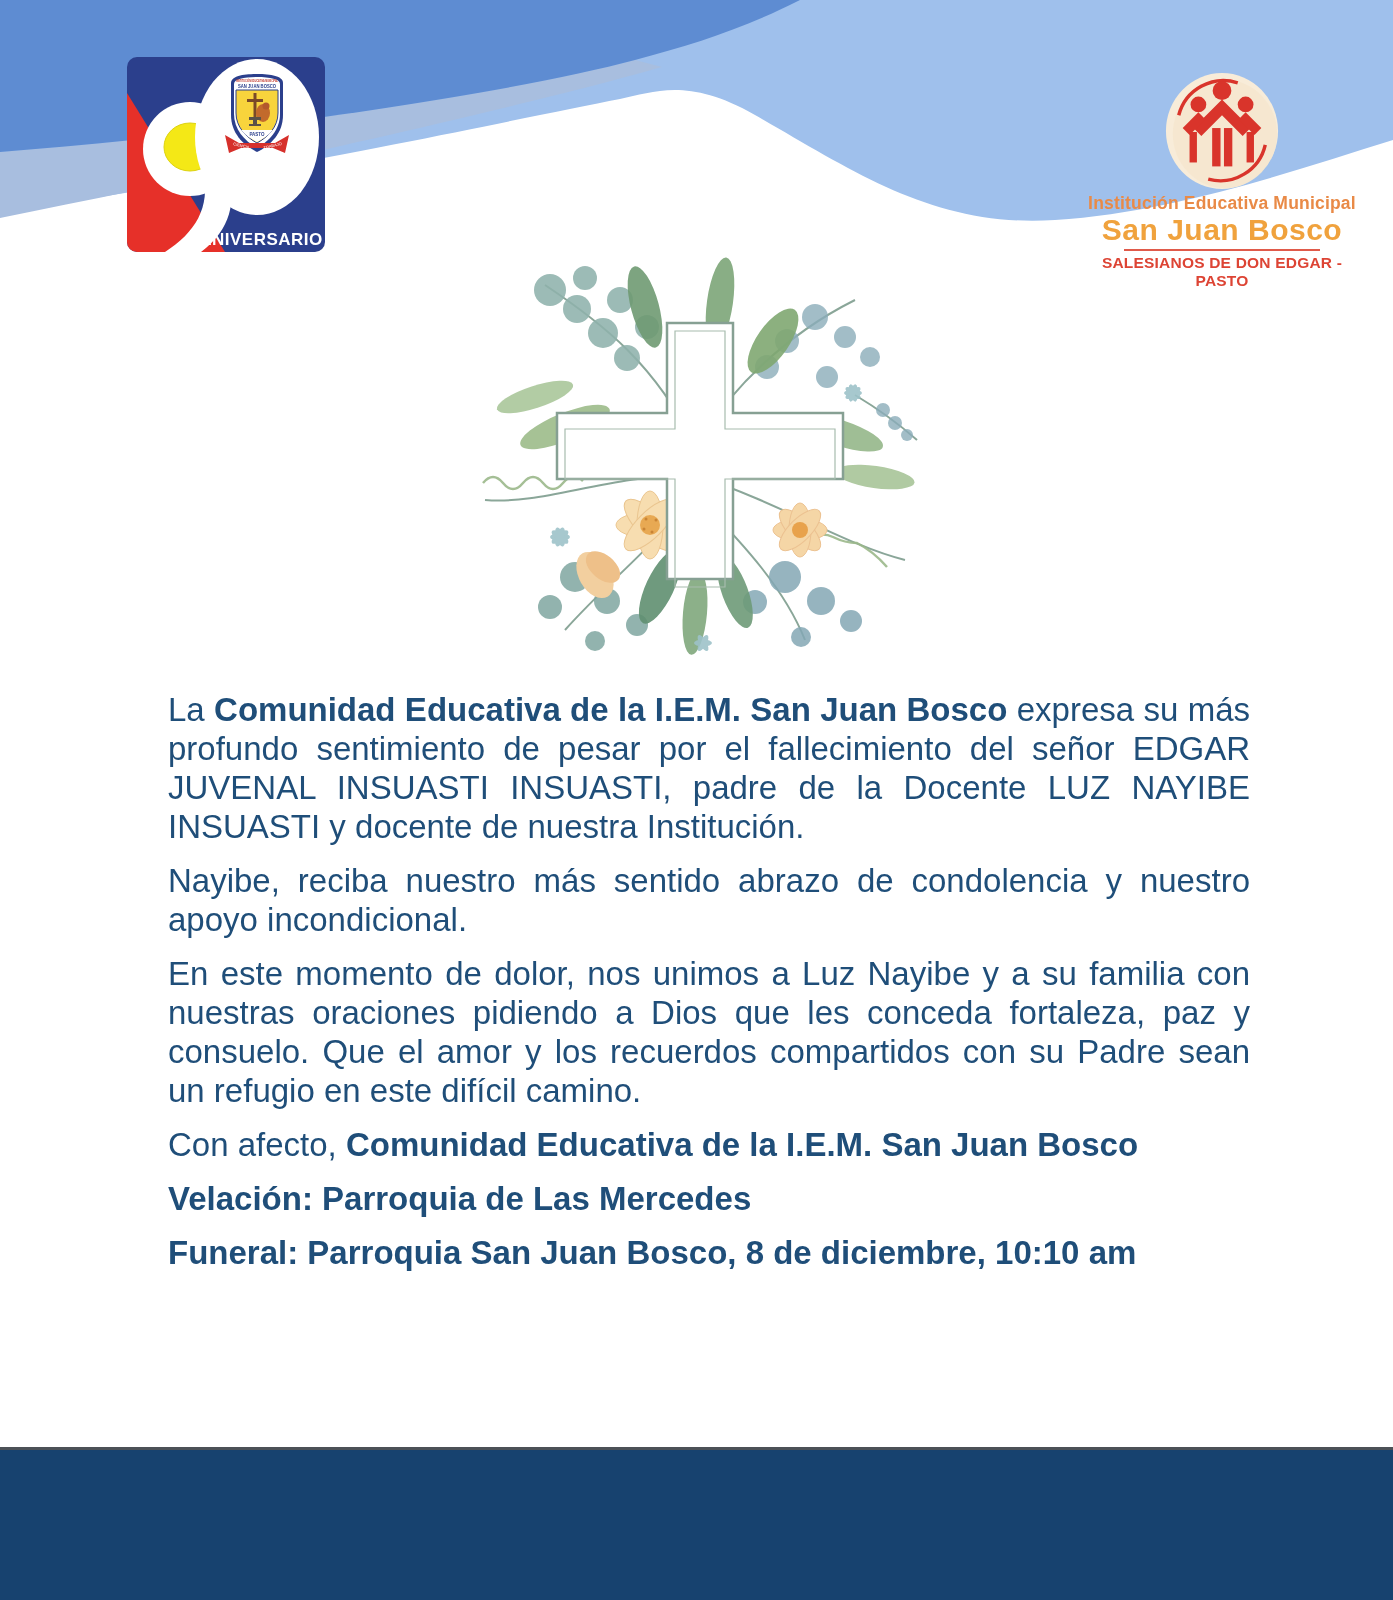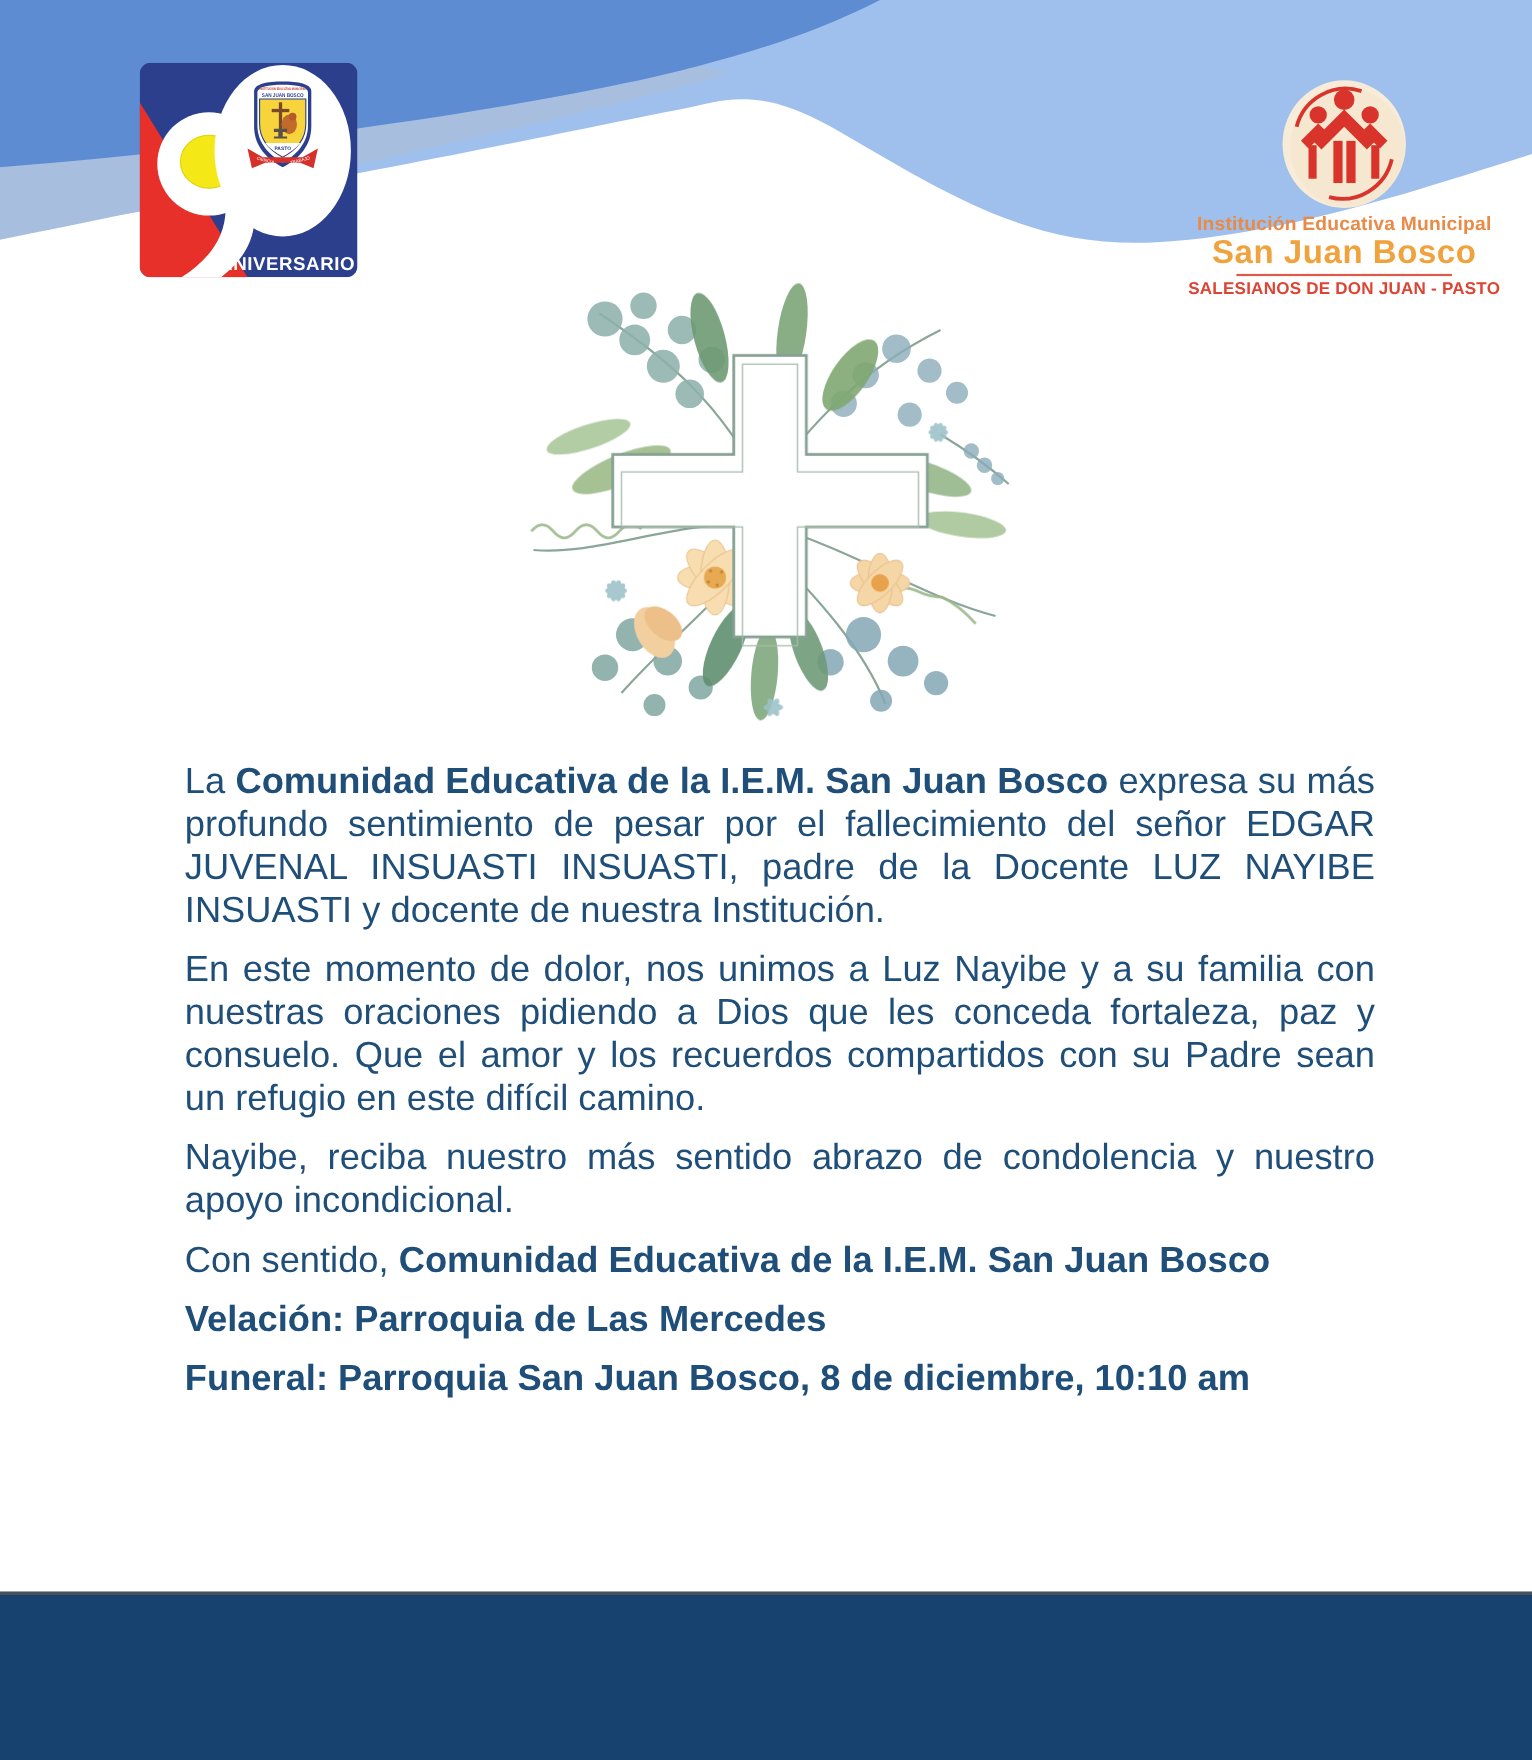--- a/index.html
+++ b/index.html
@@ -129,21 +129,21 @@
         <rect x="27" y="61" width="7.5" height="31"></rect>
 
         <circle cx="84" cy="33" r="8"></circle>
         <path d="M84,41 L100,57 L93,64 L77,48 Z"></path>
         <rect x="85" y="61" width="7.5" height="31"></rect>
       </g>
     </svg>
     <div class="sal-line1">Institución Educativa Municipal</div>
     <div class="sal-line2">San Juan Bosco</div>
     <div class="sal-rule"></div>
-    <div class="sal-line3">SALESIANOS DE DON JUAN - PASTO</div>
+    <div class="sal-line3">SALESIANOS DE DON EDGAR - PASTO</div>
   </div>
 
   <svg class="bouquet" viewBox="0 0 480 425" aria-hidden="true">
 
     <g stroke="#7e9d8e" stroke-width="2" fill="none" opacity="0.9">
       <path d="M240,200 C200,120 150,80 90,40"></path>
       <path d="M240,200 C280,140 330,90 400,55"></path>
       <path d="M240,230 C150,230 90,260 30,255"></path>
       <path d="M240,230 C330,260 390,300 450,315"></path>
       <path d="M240,250 C200,300 150,340 110,385"></path>
@@ -260,22 +260,22 @@
     </g>
 
     <g>
       <path fill="#ffffff" stroke="#86a093" stroke-width="2.5" d="M212,78 h66 v90 h110 v66 h-110 v100 h-66 v-100 h-110 v-66 h110 Z"></path>
       <path fill="none" stroke="#a7bcae" stroke-width="1.2" d="M220,86 h50 v98 h110 v50 h-110 v108 h-50 v-108 h-110 v-50 h110 Z"></path>
     </g>
   </svg>
 
   <main class="content">
     <p class="just"><span>La </span><strong>Comunidad Educativa de la I.E.M. San Juan Bosco</strong><span> expresa su más profundo sentimiento de pesar por el fallecimiento del señor EDGAR JUVENAL INSUASTI INSUASTI, padre de la Docente LUZ NAYIBE INSUASTI y docente de nuestra Institución.</span></p>
+    <p class="just">Nayibe, reciba nuestro más sentido abrazo de condolencia y nuestro apoyo incondicional.</p>
     <p class="just">En este momento de dolor, nos unimos a Luz Nayibe y a su familia con nuestras oraciones pidiendo a Dios que les conceda fortaleza, paz y consuelo. Que el amor y los recuerdos compartidos con su Padre sean un refugio en este difícil camino.</p>
-    <p class="just">Nayibe, reciba nuestro más sentido abrazo de condolencia y nuestro apoyo incondicional.</p>
-    <p><span>Con sentido, </span><strong>Comunidad Educativa de la I.E.M. San Juan Bosco</strong></p>
+    <p><span>Con afecto, </span><strong>Comunidad Educativa de la I.E.M. San Juan Bosco</strong></p>
     <p class="bold">Velación: Parroquia de Las Mercedes</p>
     <p class="bold">Funeral: Parroquia San Juan Bosco, 8 de diciembre, 10:10 am</p>
   </main>
 
   <footer class="footer"></footer>
 
 </div>
 
 </body></html>

